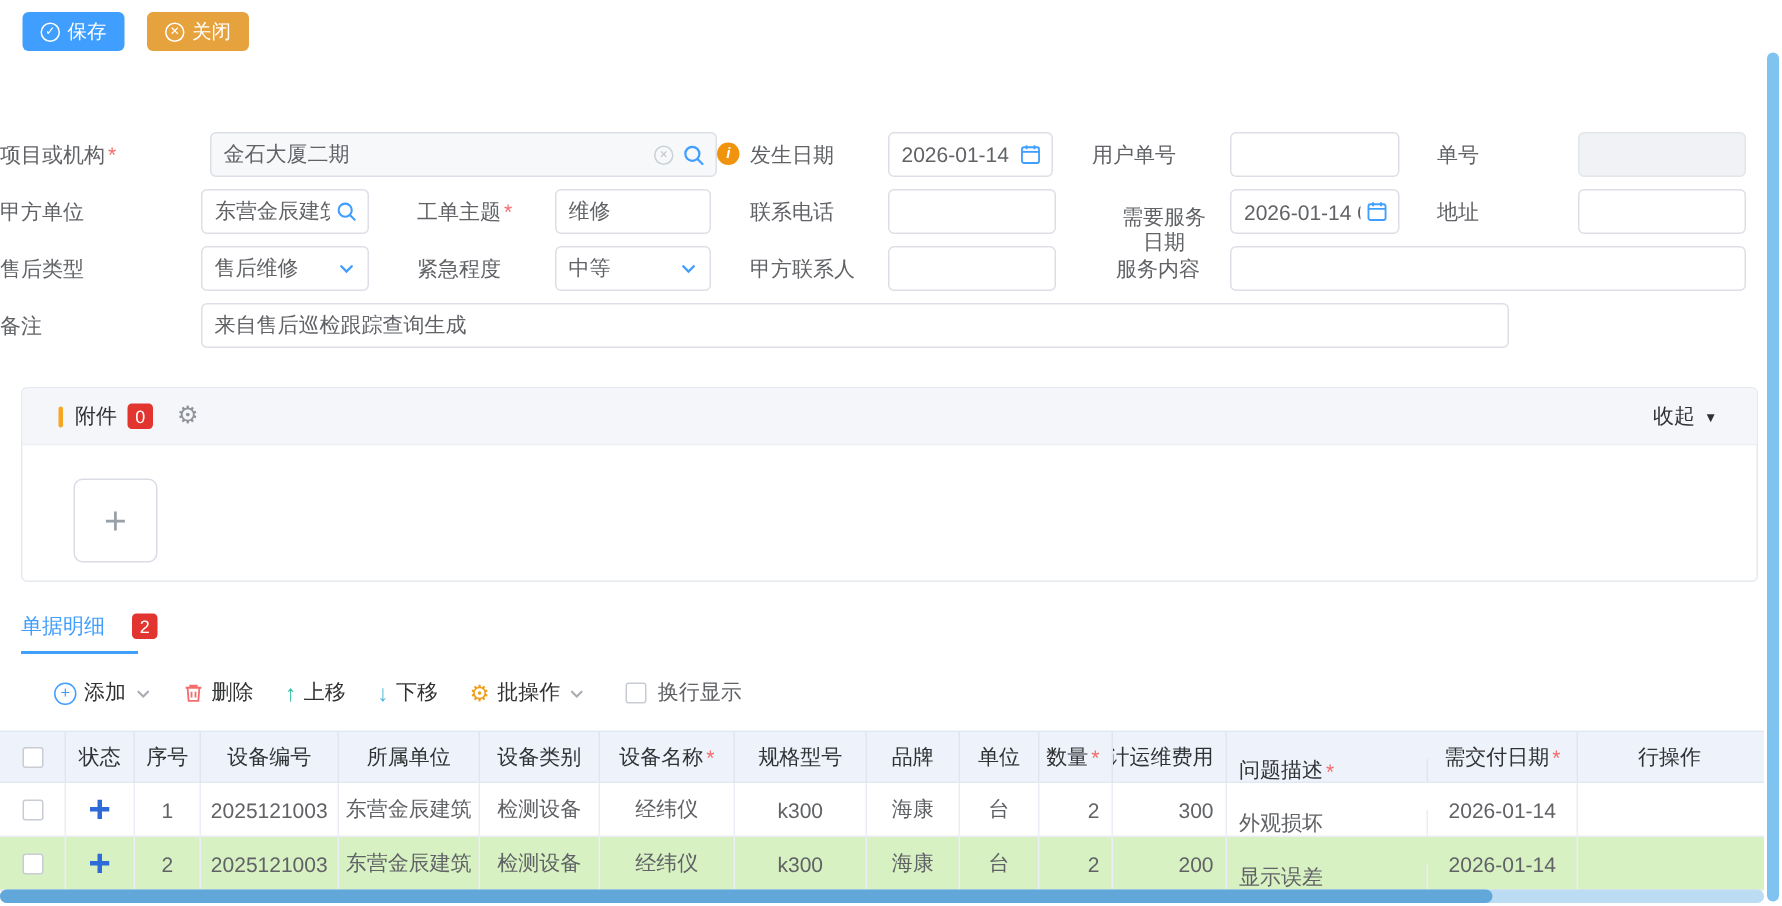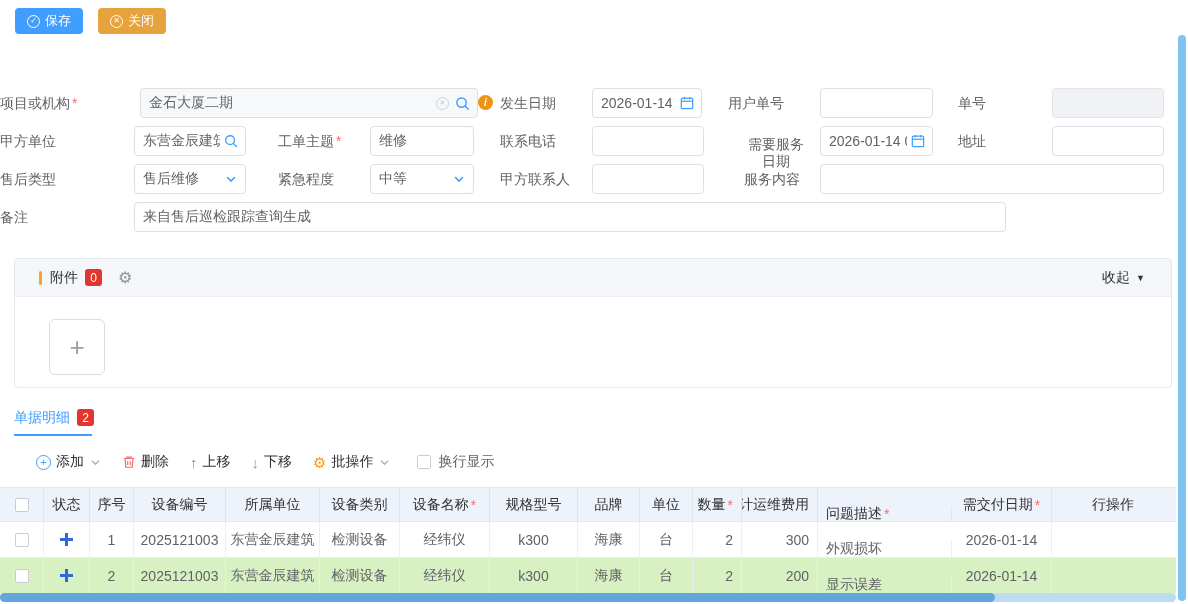--- a/index.html
+++ b/index.html
@@ -58,21 +58,21 @@
   .gear { font-size:16px; color:#909399; margin-left:16px; cursor:pointer; line-height:1; }
   .spacer { flex:1; }
   .collapse { display:flex; align-items:center; gap:6px; font-size:14px; color:#303133; cursor:pointer; }
   .tri { font-size:9px; color:#303133; }
   .att-body { position:relative; height:91px; }
   .upload-box { position:absolute; left:34px; top:22px; width:56px; height:56px;
     border:1px solid #d9dce3; border-radius:6px; display:flex; align-items:center;
     justify-content:center; font-size:26px; color:#9aa0a8; cursor:pointer; background:#fff; }
 
   
-  .tab { position:absolute; left:14px; top:409px; display:flex; align-items:flex-start; gap:0;
+  .tab { position:absolute; left:14px; top:409px; display:flex; align-items:flex-start; gap:11px;
     font-size:14px; color:#409eff; cursor:pointer; }
   .tab-underline { position:absolute; left:14px; top:434px; width:78px; height:2px; background:#409eff; }
 
   
   .toolbar { position:absolute; left:36px; top:446px; height:32px; display:flex;
     align-items:center; gap:21px; font-size:14px; color:#303133; }
   .titem { display:flex; align-items:center; gap:5px; cursor:pointer; white-space:nowrap; }
   .pluscirc { display:inline-flex; align-items:center; justify-content:center; width:15px;
     height:15px; border:1px solid #409eff; border-radius:50%; color:#409eff; font-size:11px; line-height:1; }
   .arrow-up { color:#2ec0a2; font-size:15px; }

